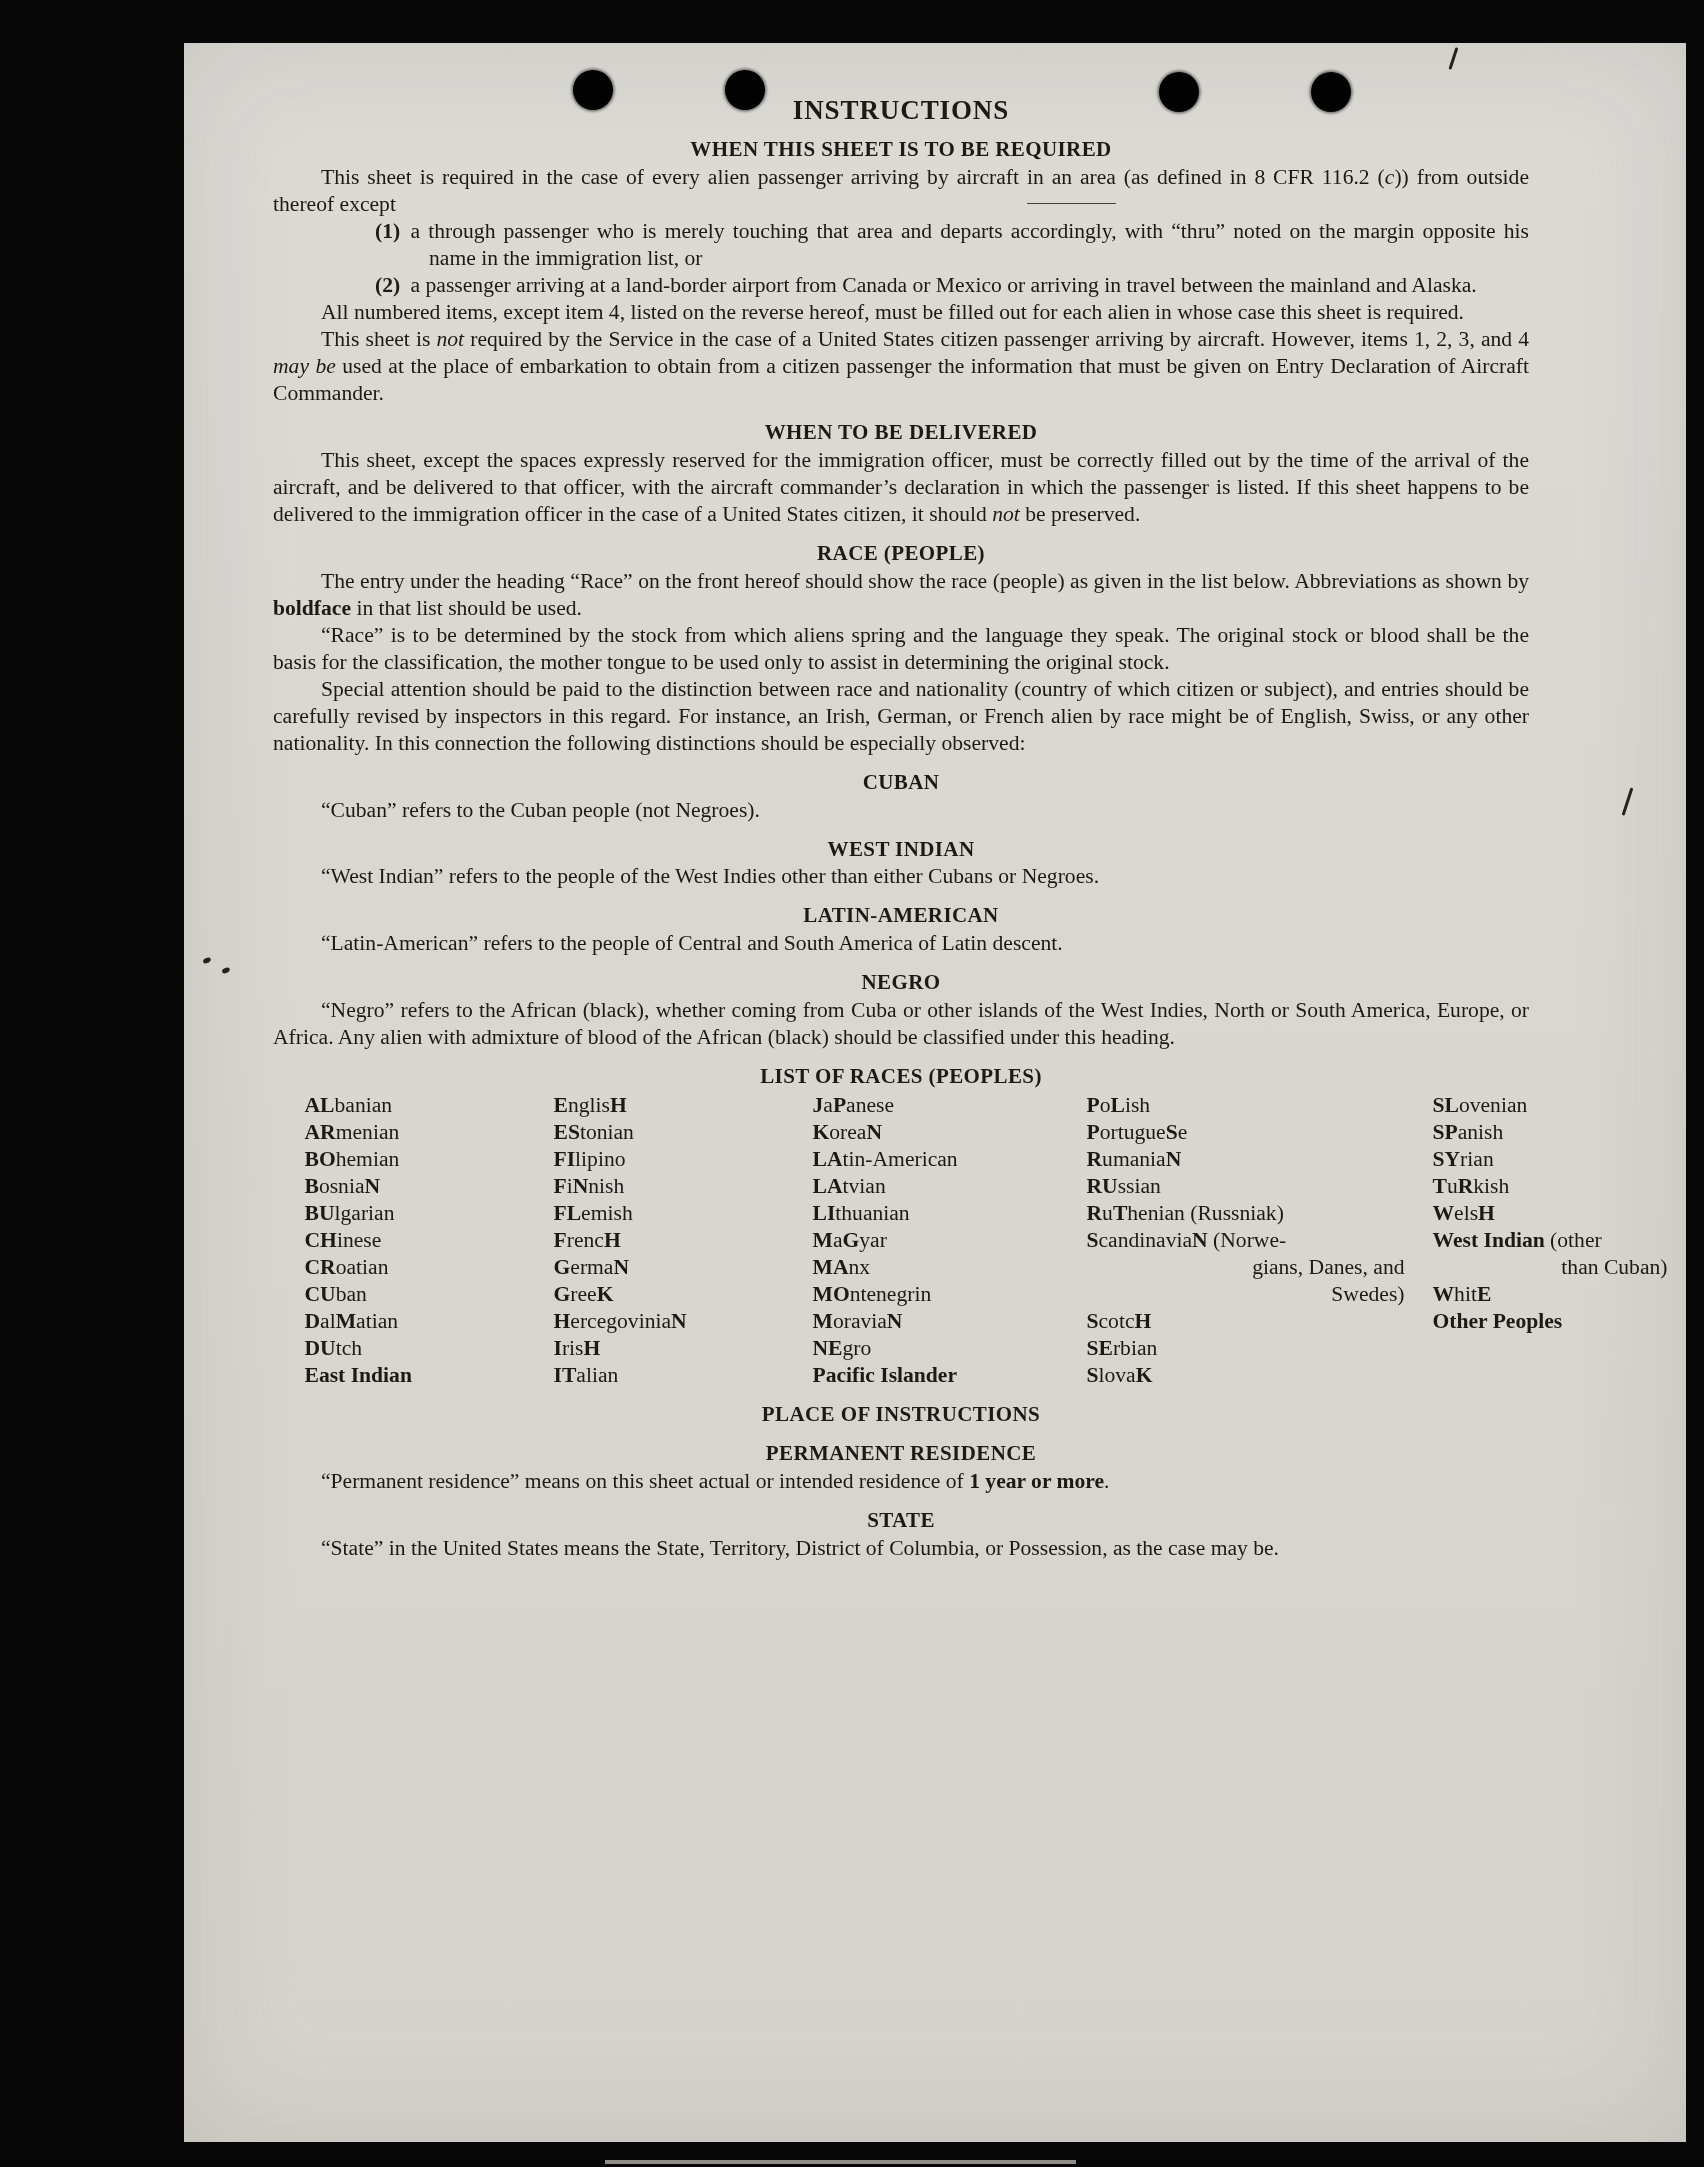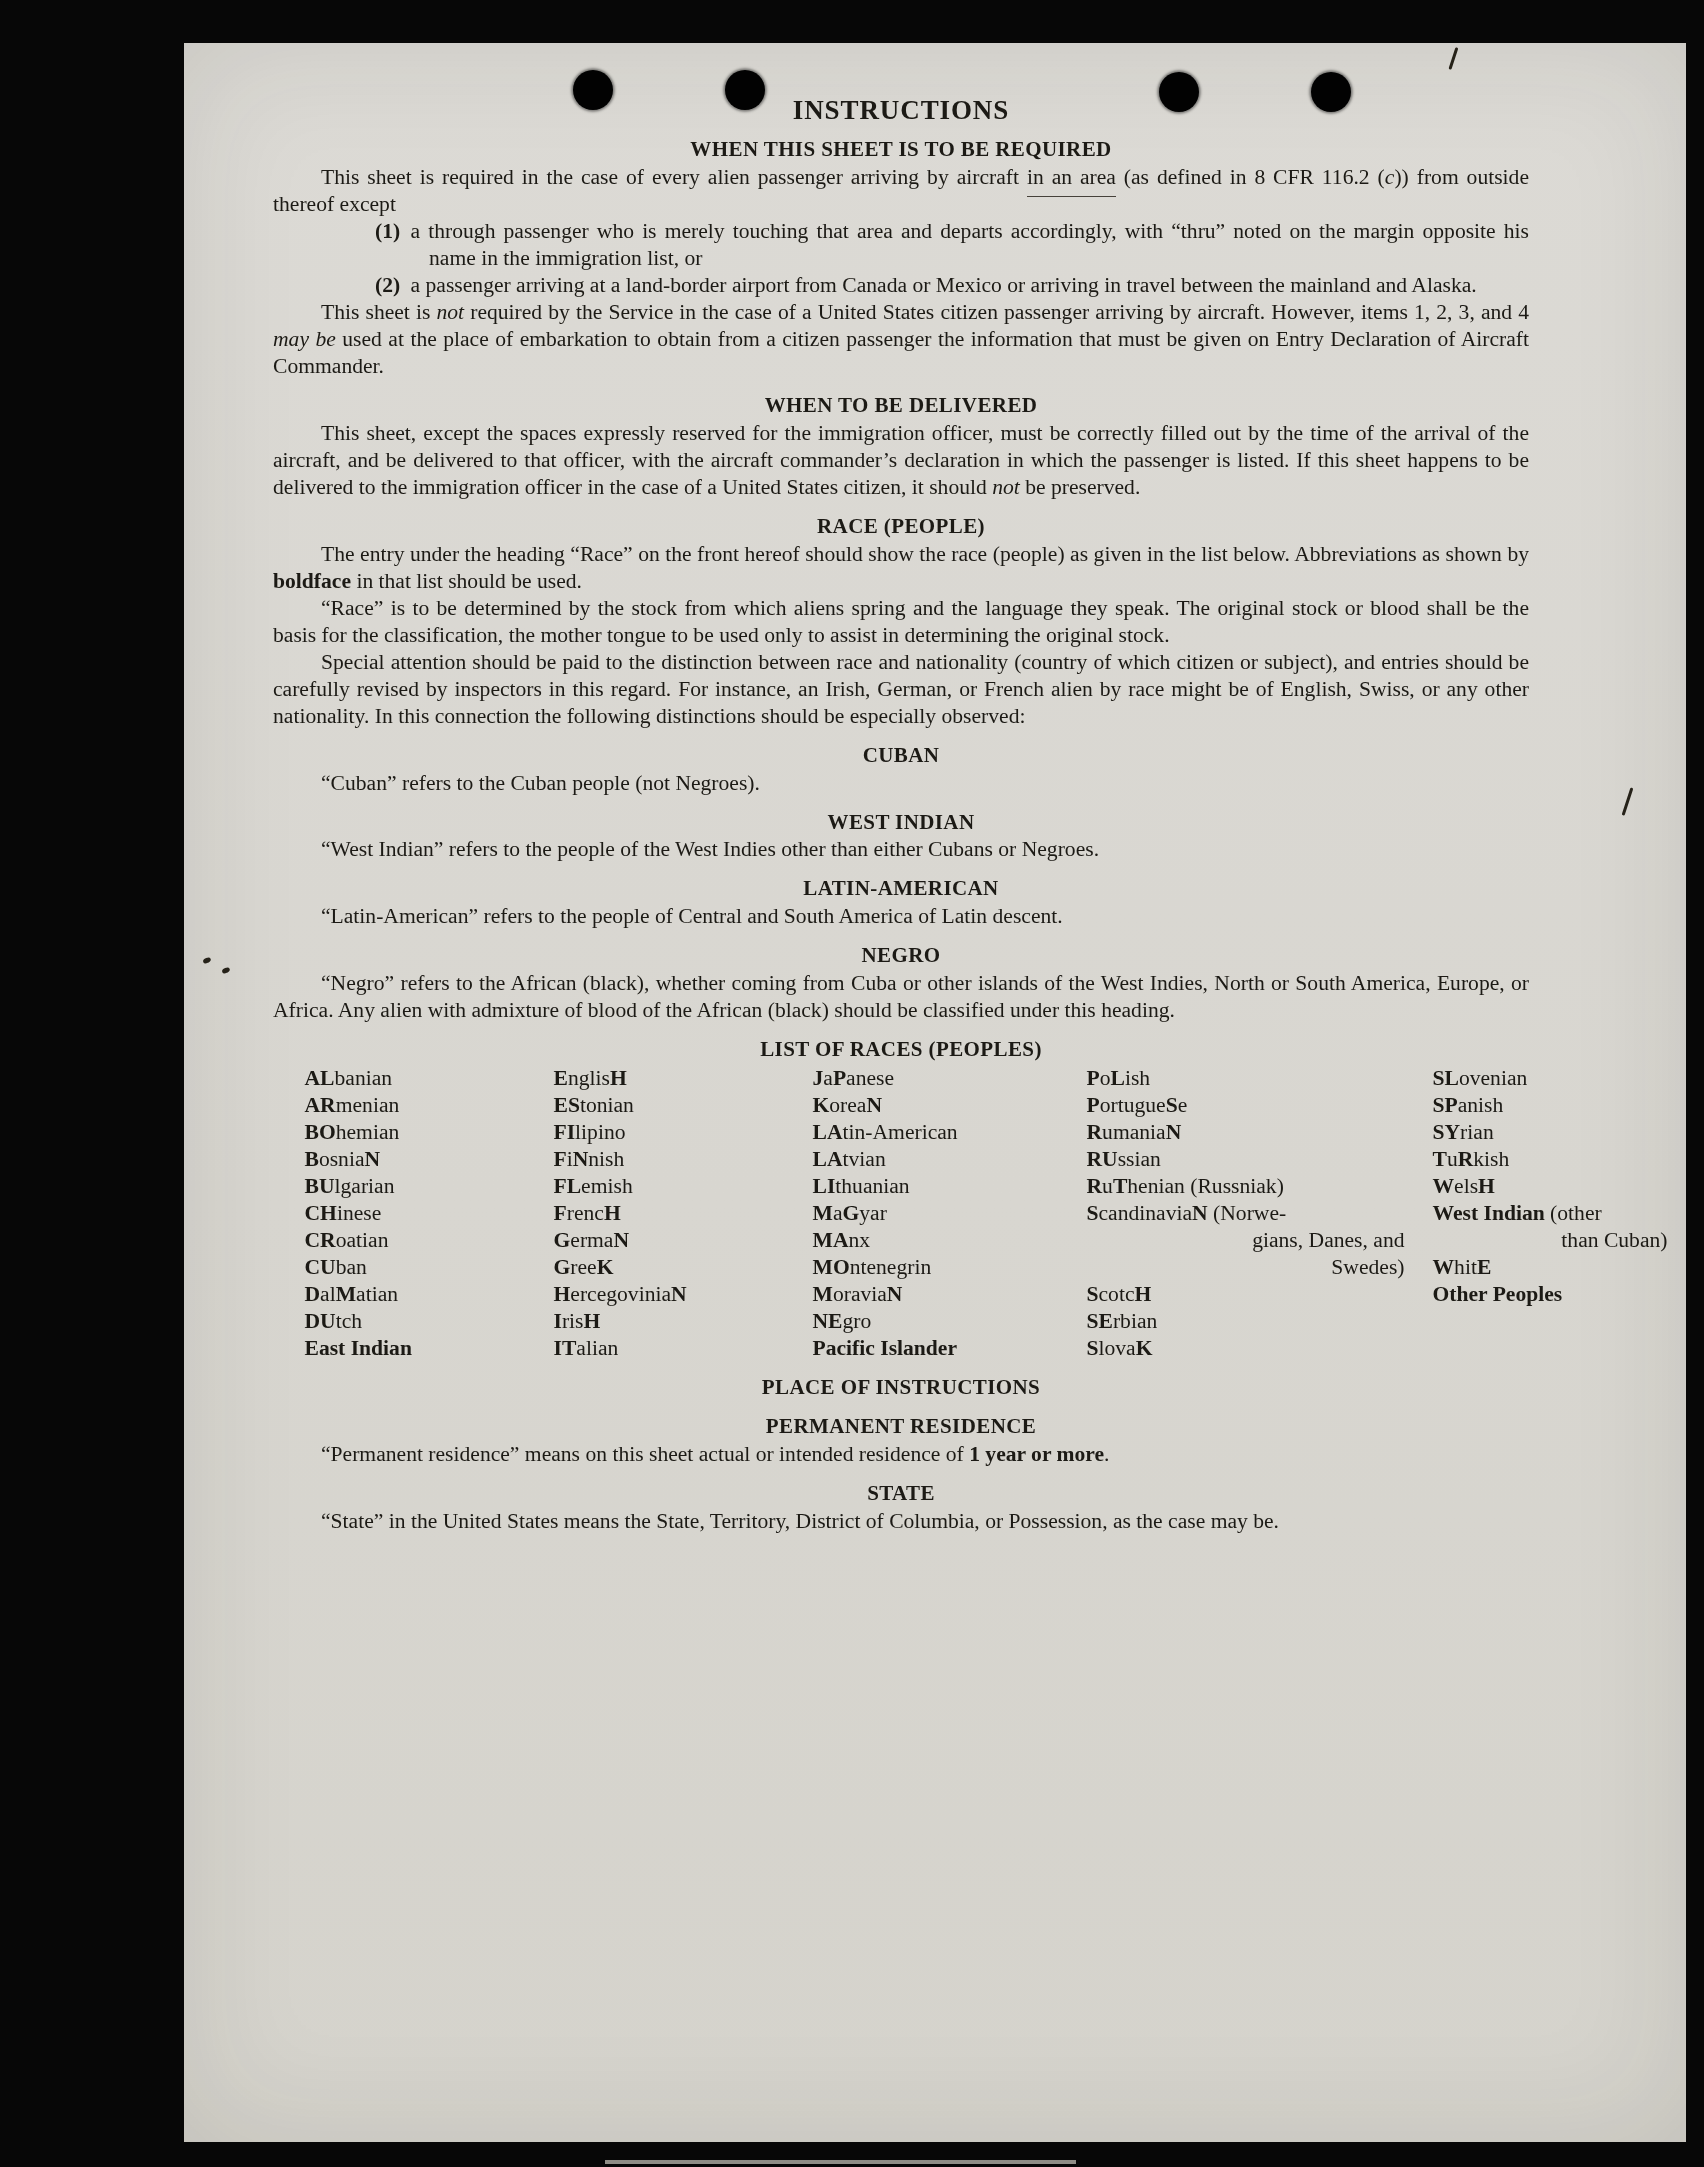--- a/index.html
+++ b/index.html
@@ -52,21 +52,21 @@
     text-indent:48px;
   }
   .item {
     text-align:justify;
     padding-left:156px;
     text-indent:-54px;
   }
   .num { font-weight:bold; padding-right:10.4px; }
   .b { font-weight:bold; }
   .i { font-style:italic; }
-  .u { border-bottom:1.7px solid #46413a; padding-bottom:7px;margin-top:23px; }
+  .u { border-bottom:1.7px solid #46413a; padding-bottom:14px;margin-top:23px; }
   .races { display:flex; margin-top:1.7px; padding-left:3.5px; }
   .race-col { flex:0 0 auto;margin-left:28px; }
   .race-col:nth-child(1){ width:221px; }
   .race-col:nth-child(2){ width:231px; }
   .race-col:nth-child(3){ width:246px; }
   .race-col:nth-child(4){ width:318px; }
   .race-col:nth-child(5){ width:235px; }
   .race { white-space:nowrap; }
   .race.cont { padding-left:28px;text-align:right; }
   .pen-mark { position:absolute; background:#262219; }
@@ -93,20 +93,21 @@
   <div class="pen-mark mark-speck" style="left:38px;  top:925px;"></div>
   <div class="pen-mark mark-slash" style="left:1442px; top:744px; height:29px;"></div>
 
   <div class="doc">
     <div class="title">INSTRUCTIONS</div>
     <div id="doc-body">
         <div class="sec-heading">WHEN THIS SHEET IS TO BE REQUIRED</div>
         <div class="para"><span>This sheet is required in the case of every alien passenger arriving by aircraft </span><span class="u">in an area</span><span> (as defined in 8 CFR 116.2 (</span><span class="i">c</span><span>)) from outside thereof except</span></div>
         <div class="item"><span class="num">(1)</span><span>a through passenger who is merely touching that area and departs accordingly, with “thru” noted on the margin opposite his name in the immigration list, or</span></div>
         <div class="item"><span class="num">(2)</span><span>a passenger arriving at a land-border airport from Canada or Mexico or arriving in travel between the mainland and Alaska.</span></div>
+        <div class="para"><span>All numbered items, except item 4, listed on the reverse hereof, must be filled out for each alien in whose case this sheet is required.</span></div>
         <div class="para"><span>This sheet is </span><span class="i">not</span><span> required by the Service in the case of a United States citizen passenger arriving by aircraft. However, items 1, 2, 3, and 4 </span><span class="i">may be</span><span> used at the place of embarkation to obtain from a citizen passenger the information that must be given on Entry Declaration of Aircraft Commander.</span></div>
         <div class="sec-heading">WHEN TO BE DELIVERED</div>
         <div class="para"><span>This sheet, except the spaces expressly reserved for the immigration officer, must be correctly filled out by the time of the arrival of the aircraft, and be delivered to that officer, with the aircraft commander’s declaration in which the passenger is listed. If this sheet happens to be delivered to the immigration officer in the case of a United States citizen, it should </span><span class="i">not</span><span> be preserved.</span></div>
         <div class="sec-heading">RACE (PEOPLE)</div>
         <div class="para"><span>The entry under the heading “Race” on the front hereof should show the race (people) as given in the list below. Abbreviations as shown by </span><span class="b">boldface</span><span> in that list should be used.</span></div>
         <div class="para"><span>“Race” is to be determined by the stock from which aliens spring and the language they speak. The original stock or blood shall be the basis for the classification, the mother tongue to be used only to assist in determining the original stock.</span></div>
         <div class="para"><span>Special attention should be paid to the distinction between race and nationality (country of which citizen or subject), and entries should be carefully revised by inspectors in this regard. For instance, an Irish, German, or French alien by race might be of English, Swiss, or any other nationality. In this connection the following distinctions should be especially observed:</span></div>
         <div class="sec-heading">CUBAN</div>
         <div class="para"><span>“Cuban” refers to the Cuban people (not Negroes).</span></div>
         <div class="sec-heading">WEST INDIAN</div>

